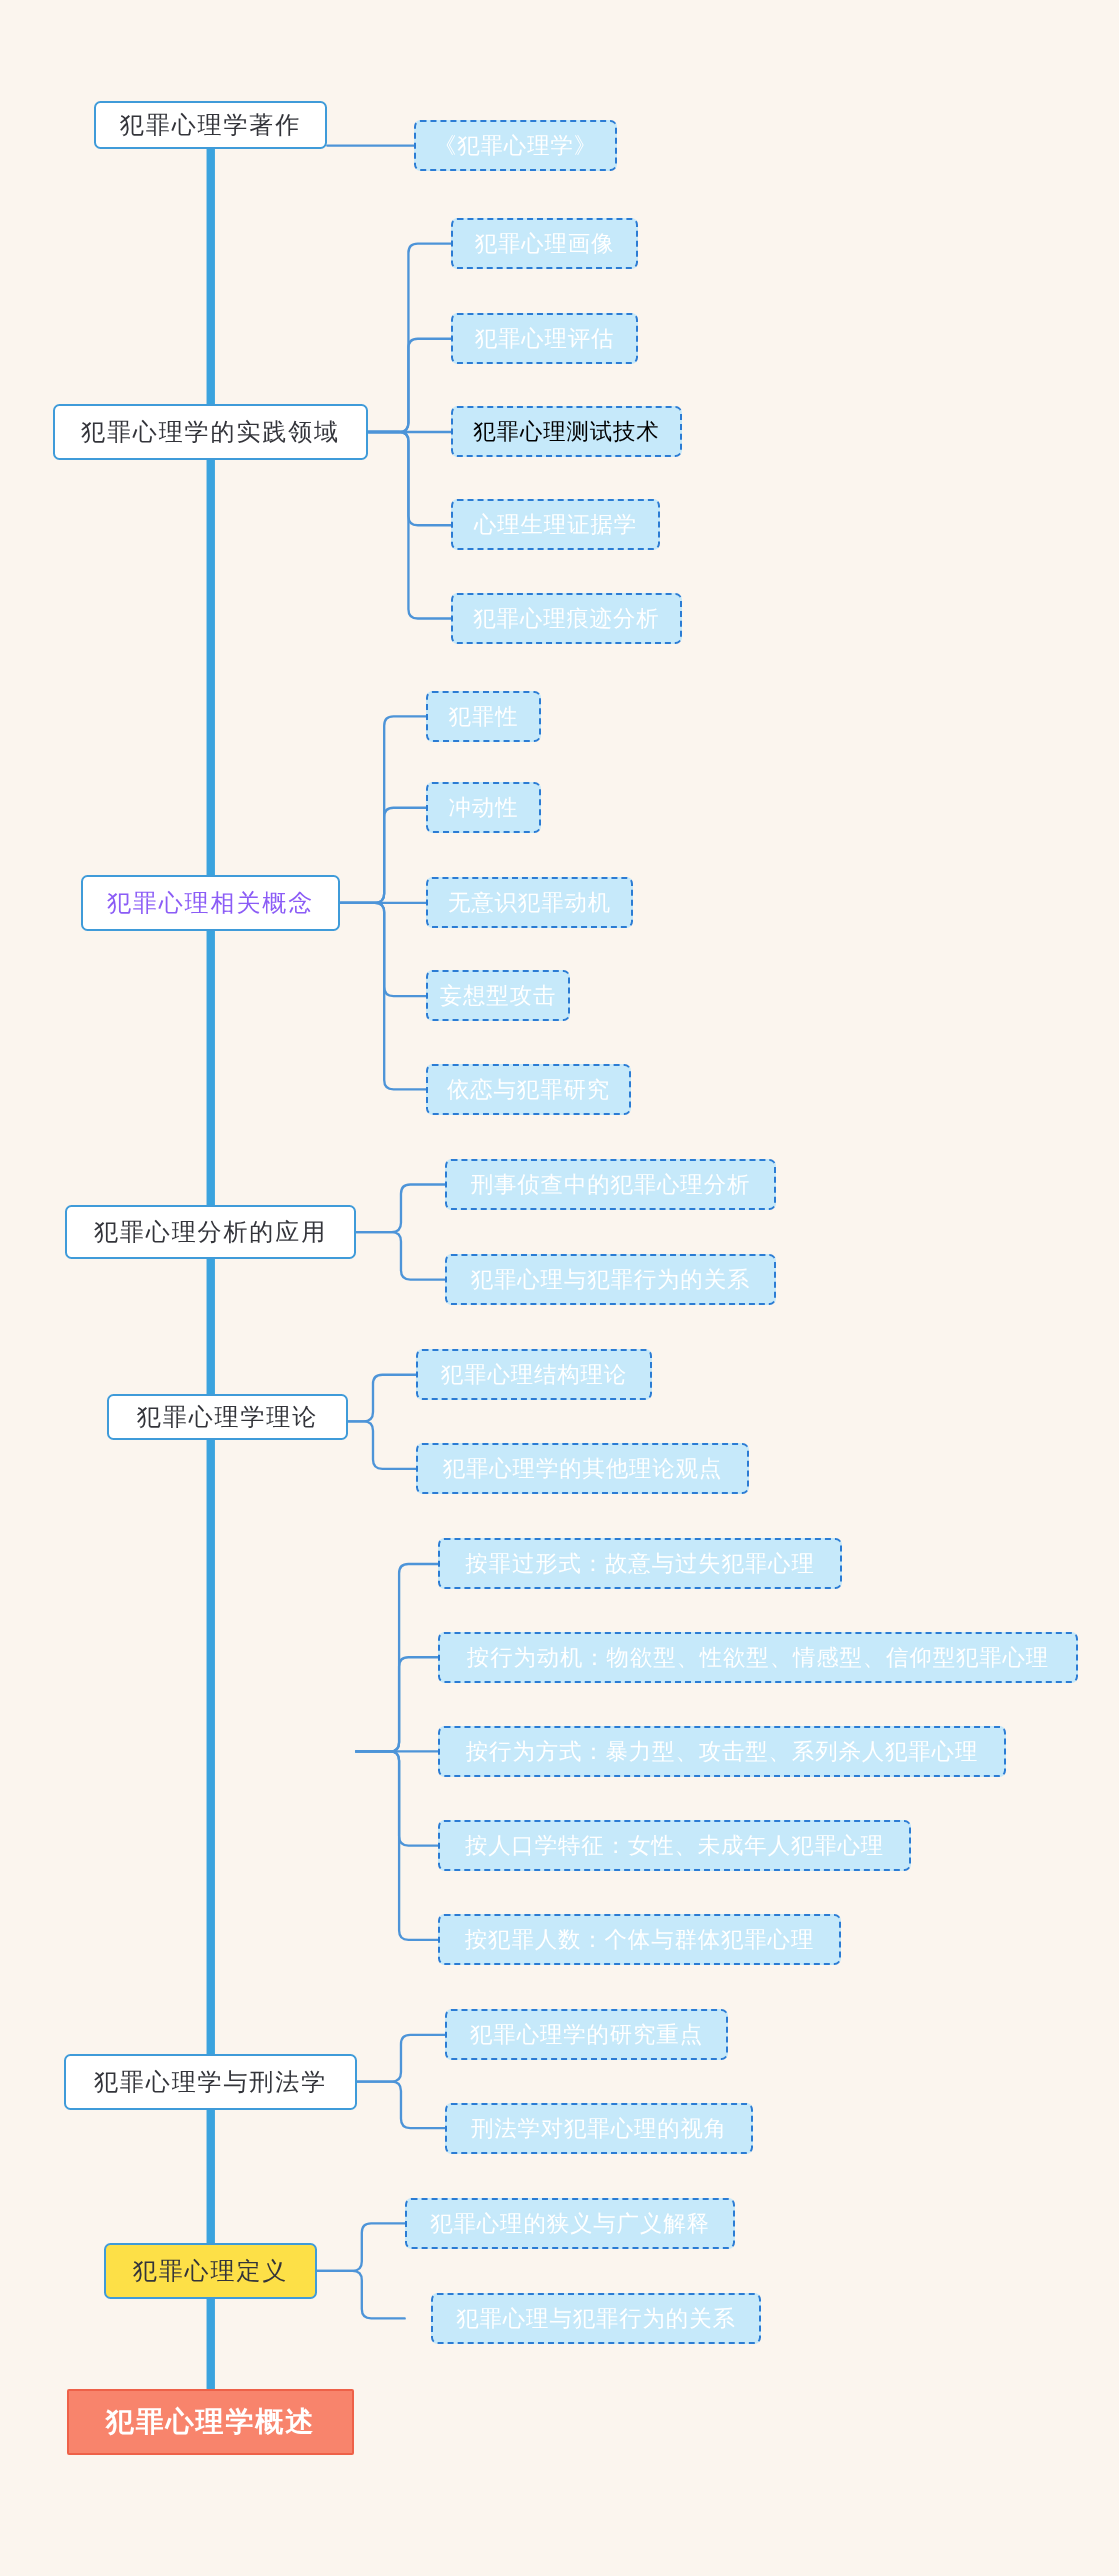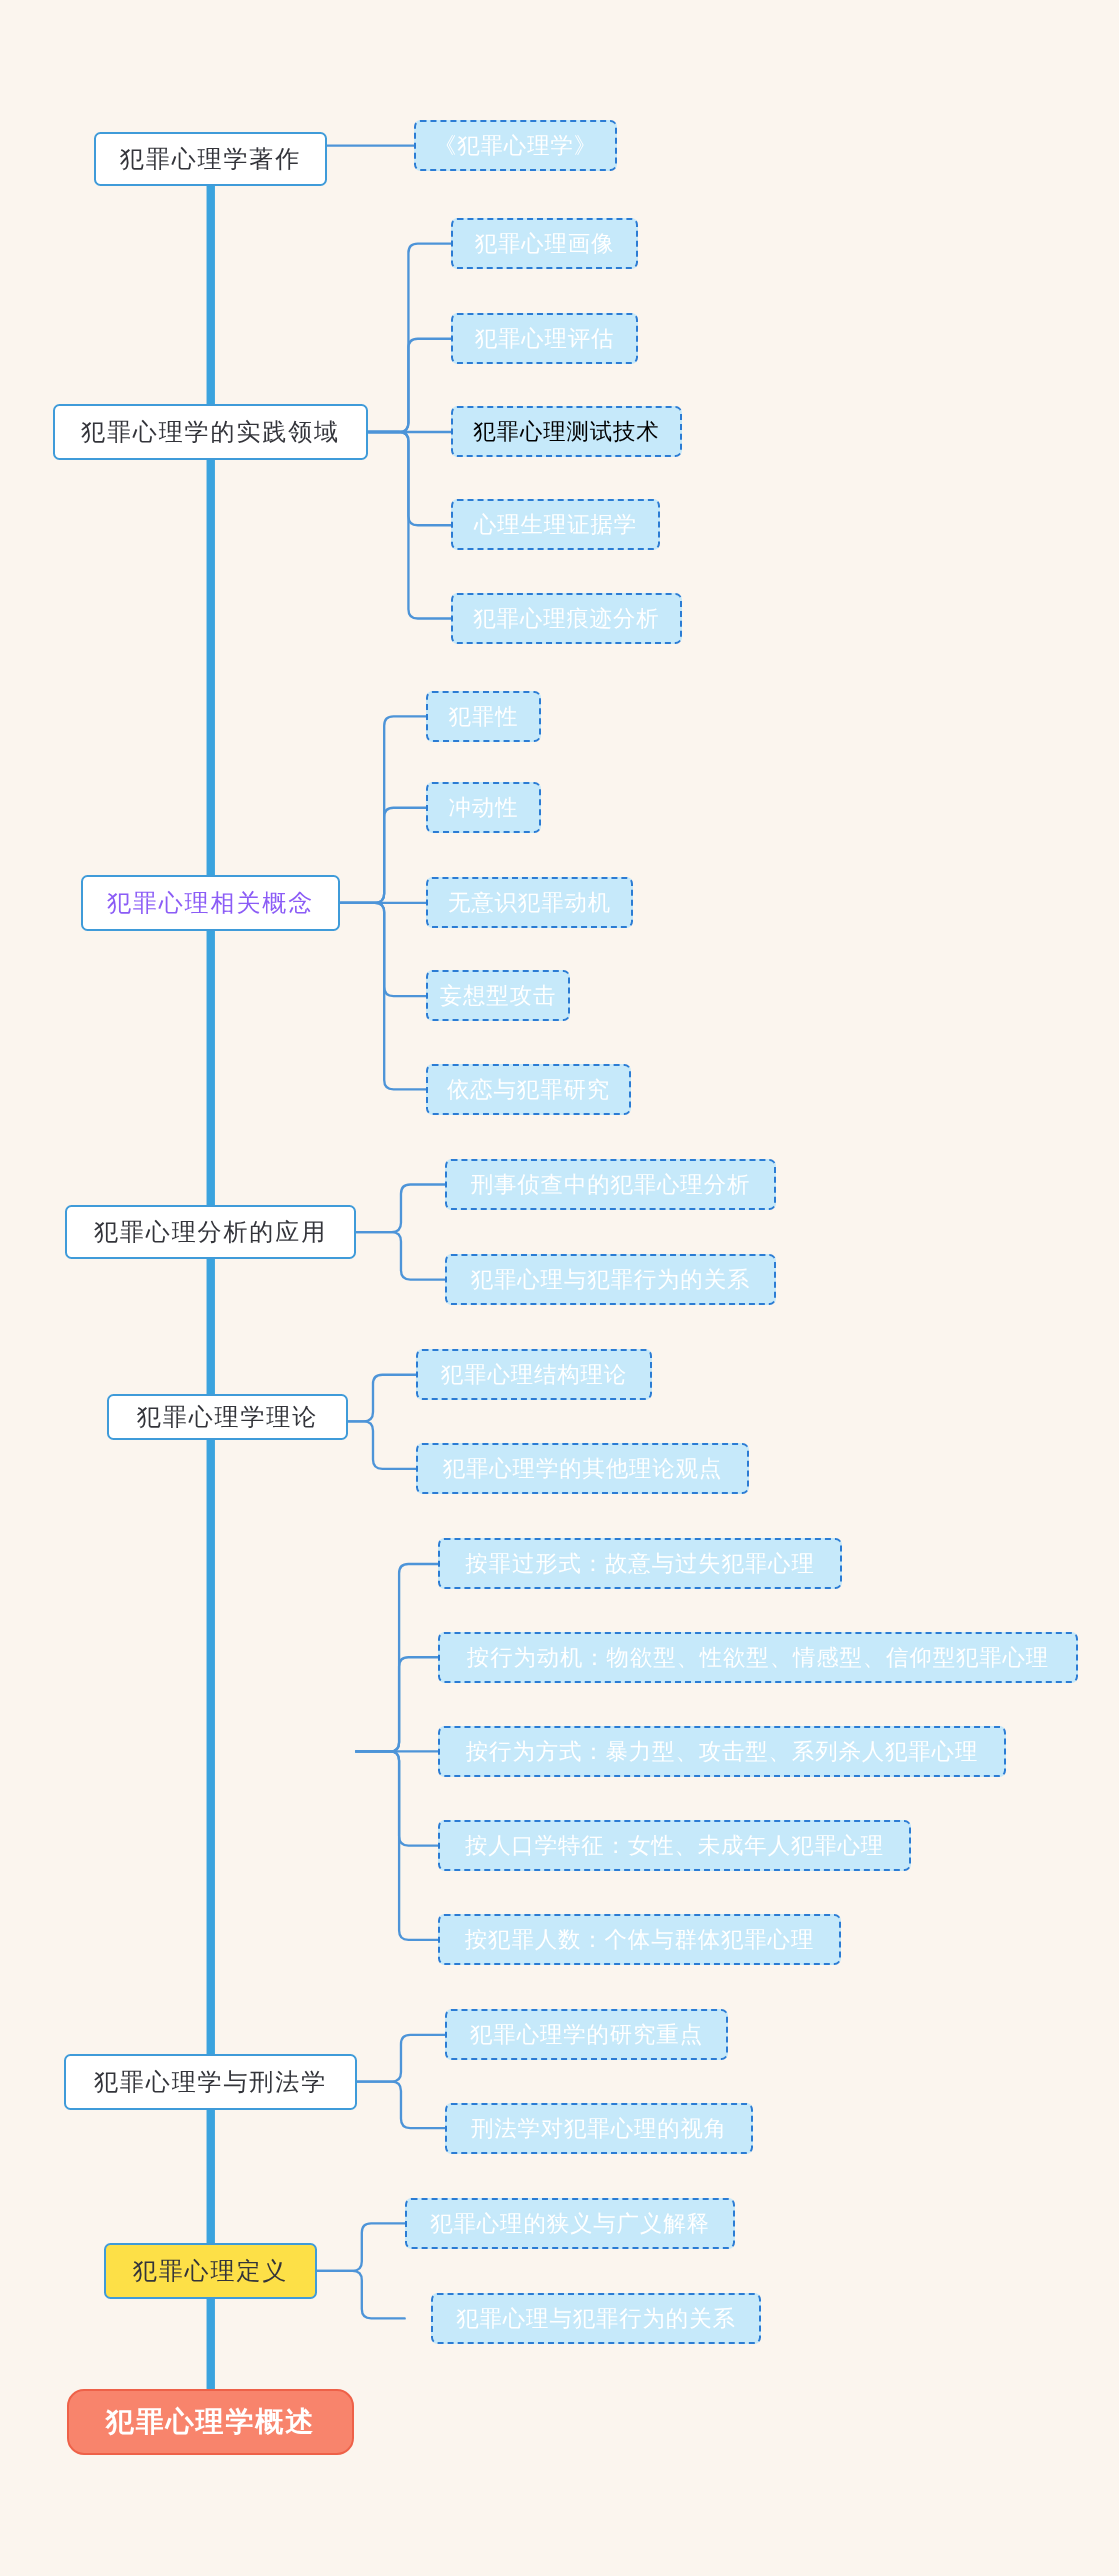--- a/index.html
+++ b/index.html
@@ -39,21 +39,21 @@
   .child-node {
     border-style: dashed;
     border-width: 2.8px;
     border-radius: 6.5px;
     font-size: 22.4px;
     letter-spacing: 0.9px;
   }
   .root-node {
     border-style: solid;
     border-width: 2.8px;
-    border-radius: 17px;
+    border-radius: 2px;
     font-size: 28px;
     font-weight: bold;
     letter-spacing: 1.9px;
   }
 </style>
 </head>
 <body style="background: rgb(251, 245, 238);">
 
 <div id="mindmap" style="background: rgb(251, 245, 238);">
   <svg id="connector-layer" width="1119" height="2576" viewBox="0 0 1200 2762">
@@ -77,21 +77,21 @@
       <path d="M 382 1878 H 418 Q 428 1878 428 1868 V 1787 Q 428 1777 438 1777 H 470" stroke="#4D94D8" stroke-width="2.5" fill="none" stroke-linecap="round"></path>
       <path d="M 382 1878 H 470" stroke="#4D94D8" stroke-width="2.5" fill="none" stroke-linecap="round"></path>
       <path d="M 382 1878 H 418 Q 428 1878 428 1888 V 1969 Q 428 1979 438 1979 H 470" stroke="#4D94D8" stroke-width="2.5" fill="none" stroke-linecap="round"></path>
       <path d="M 382 1878 H 418 Q 428 1878 428 1888 V 2070 Q 428 2080 438 2080 H 470" stroke="#4D94D8" stroke-width="2.5" fill="none" stroke-linecap="round"></path>
       <path d="M 383 2232 H 420 Q 430 2232 430 2222 V 2192 Q 430 2182 440 2182 H 477" stroke="#4D94D8" stroke-width="2.5" fill="none" stroke-linecap="round"></path>
       <path d="M 383 2232 H 420 Q 430 2232 430 2242 V 2272 Q 430 2282 440 2282 H 477" stroke="#4D94D8" stroke-width="2.5" fill="none" stroke-linecap="round"></path>
       <path d="M 340 2435 H 378 Q 388 2435 388 2425 V 2394 Q 388 2384 398 2384 H 434" stroke="#4D94D8" stroke-width="2.5" fill="none" stroke-linecap="round"></path>
       <path d="M 340 2435 H 378 Q 388 2435 388 2445 V 2476 Q 388 2486 398 2486 H 434" stroke="#4D94D8" stroke-width="2.5" fill="none" stroke-linecap="round"></path>
     </svg>
 <div class="node child-node" style="left: 414px; top: 120px; width: 203px; height: 51px; background: rgb(198, 233, 250); border-color: rgb(43, 124, 212); color: rgb(255, 255, 255);">《犯罪心理学》</div>
-    <div class="node branch-node" style="left: 94px; top: 132px; width: 233px; height: 54px; background: rgb(255, 255, 255); border-color: rgb(63, 155, 217); color: rgb(51, 52, 58);">犯罪心理学著作</div>
+    <div class="node branch-node" style="left: 94px; top: 101px; width: 233px; height: 48px; background: rgb(255, 255, 255); border-color: rgb(63, 155, 217); color: rgb(51, 52, 58);">犯罪心理学著作</div>
     <div class="node child-node" style="left: 451px; top: 218px; width: 187px; height: 51px; background: rgb(198, 233, 250); border-color: rgb(43, 124, 212); color: rgb(255, 255, 255);">犯罪心理画像</div>
     <div class="node child-node" style="left: 451px; top: 313px; width: 187px; height: 51px; background: rgb(198, 233, 250); border-color: rgb(43, 124, 212); color: rgb(255, 255, 255);">犯罪心理评估</div>
     <div class="node child-node" style="left: 451px; top: 406px; width: 231px; height: 51px; background: rgb(198, 233, 250); border-color: rgb(43, 124, 212); color: #000000;">犯罪心理测试技术</div>
     <div class="node child-node" style="left: 451px; top: 499px; width: 209px; height: 51px; background: rgb(198, 233, 250); border-color: rgb(43, 124, 212); color: rgb(255, 255, 255);">心理生理证据学</div>
     <div class="node child-node" style="left: 451px; top: 593px; width: 231px; height: 51px; background: rgb(198, 233, 250); border-color: rgb(43, 124, 212); color: rgb(255, 255, 255);">犯罪心理痕迹分析</div>
     <div class="node branch-node" style="left: 53px; top: 404px; width: 315px; height: 56px; background: rgb(255, 255, 255); border-color: rgb(63, 155, 217); color: rgb(51, 52, 58);">犯罪心理学的实践领域</div>
     <div class="node child-node" style="left: 426px; top: 691px; width: 115px; height: 51px; background: rgb(198, 233, 250); border-color: rgb(43, 124, 212); color: rgb(255, 255, 255);">犯罪性</div>
     <div class="node child-node" style="left: 426px; top: 782px; width: 115px; height: 51px; background: rgb(198, 233, 250); border-color: rgb(43, 124, 212); color: rgb(255, 255, 255);">冲动性</div>
     <div class="node child-node" style="left: 426px; top: 877px; width: 207px; height: 51px; background: rgb(198, 233, 250); border-color: rgb(43, 124, 212); color: rgb(255, 255, 255);">无意识犯罪动机</div>
     <div class="node child-node" style="left: 426px; top: 970px; width: 144px; height: 51px; background: rgb(198, 233, 250); border-color: rgb(43, 124, 212); color: rgb(255, 255, 255);">妄想型攻击</div>

